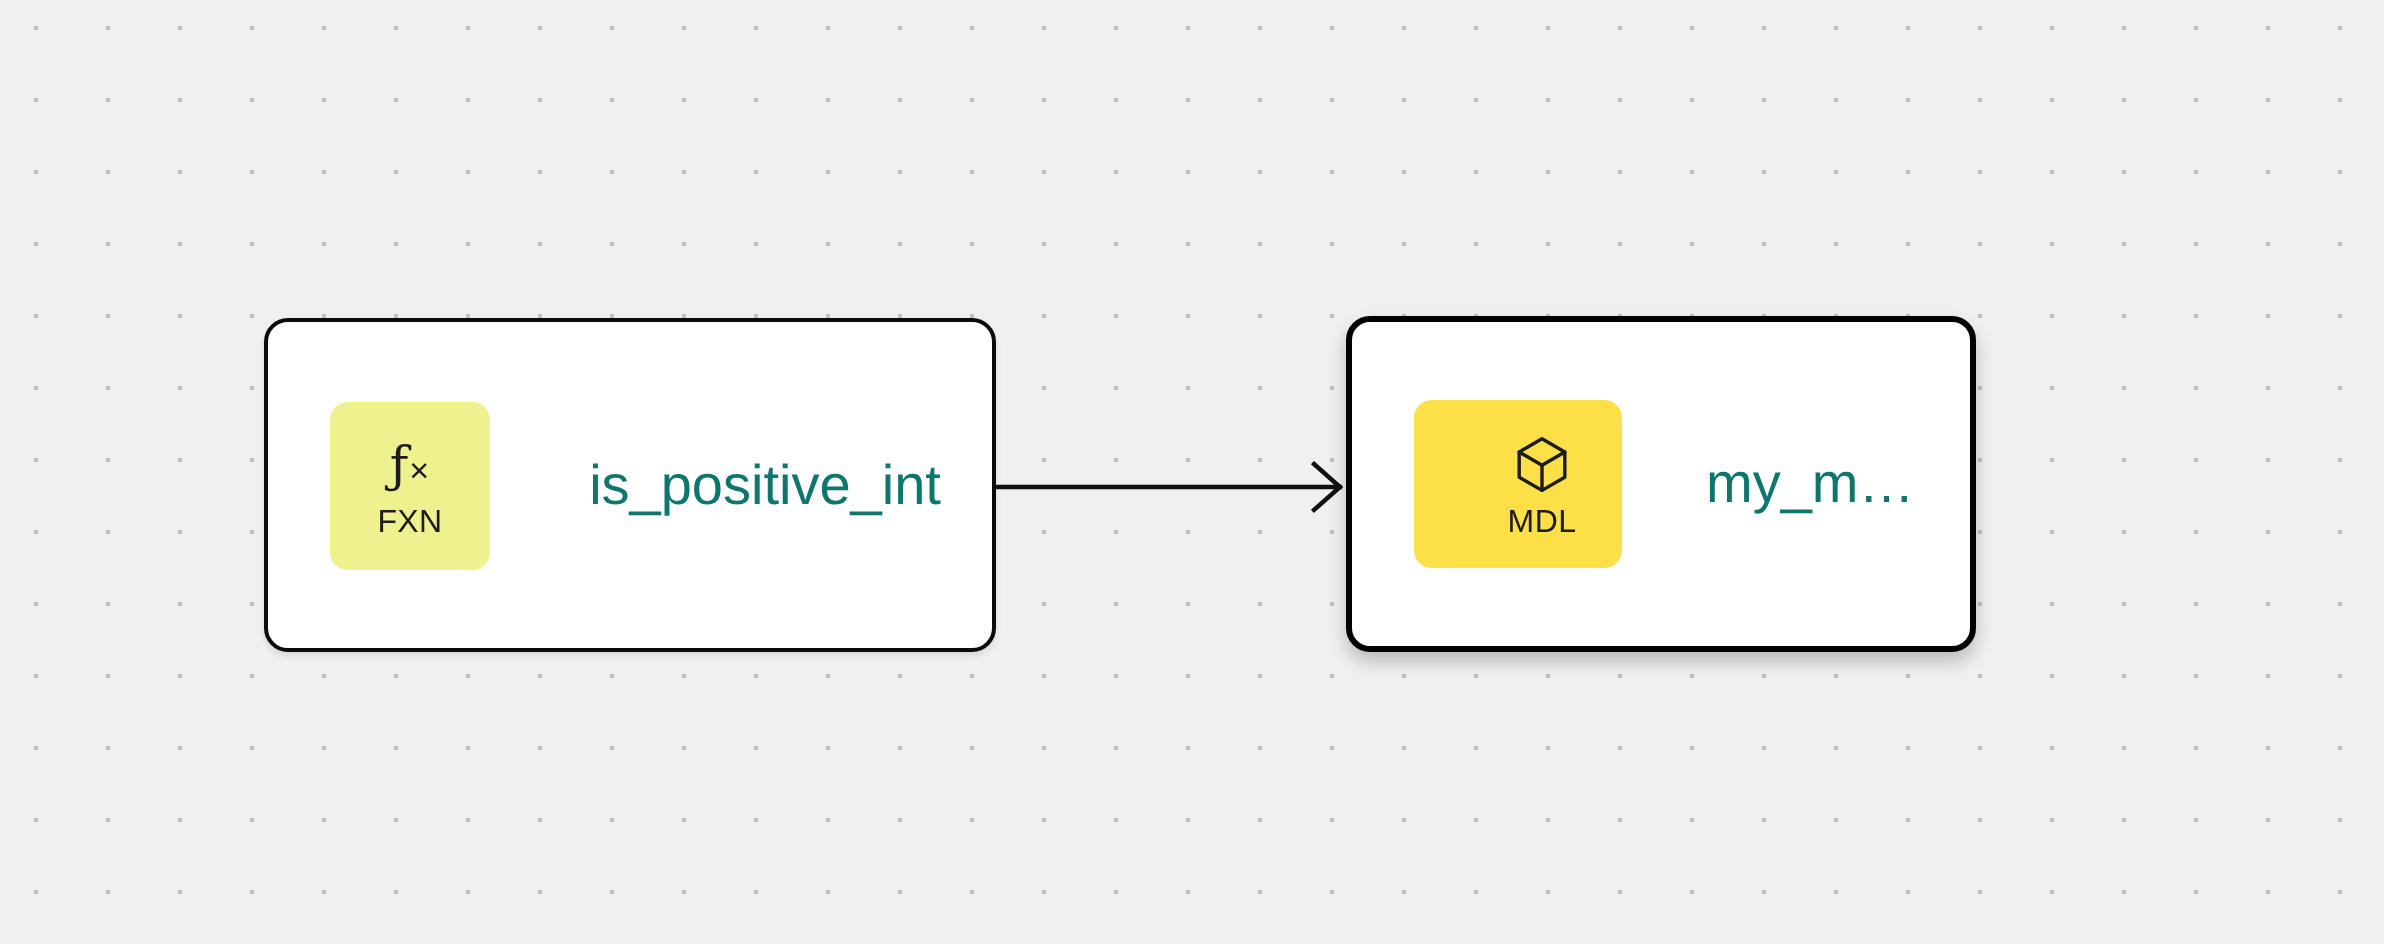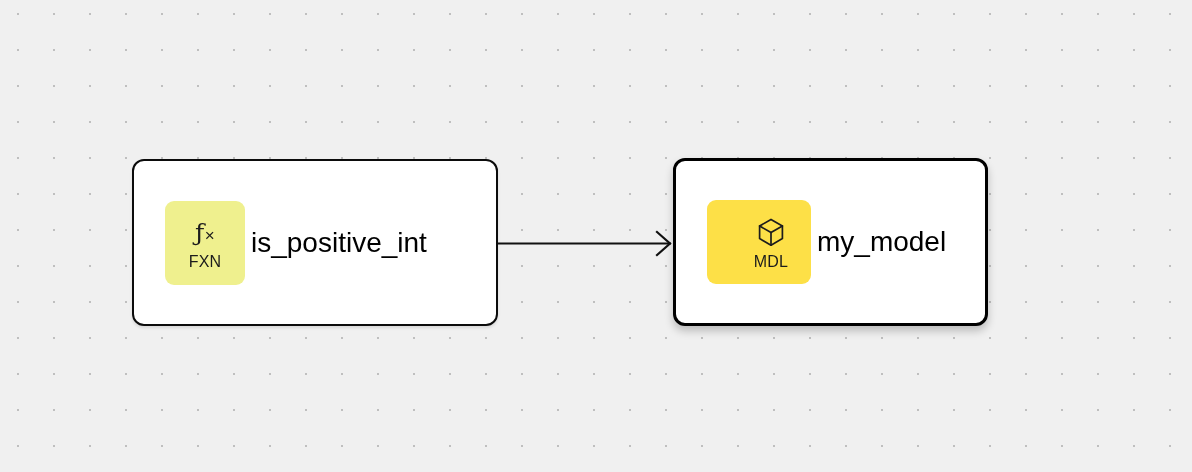--- a/index.html
+++ b/index.html
@@ -93,28 +93,29 @@
     font-size: 16px;
     letter-spacing: 0.2px;
     color: #1c1c1c;
     margin-top: 5px;
     line-height: 1;
   }
 
   
   .node-title {
     flex: 1 1 auto;
-    text-align: left;
+    text-align: center;
     font-size: 28px;
-    color: #000000;
+    color: #0f766e;
     padding-right: 18px;
     padding-left: 6px;
     white-space: nowrap;
     overflow: hidden;
     text-overflow: ellipsis;
+    margin-left: 36px;
   }
   .mdl-node .node-title { padding-right: 14px; }
 </style>
 </head>
 <body>
 
 <div id="canvas">
 
   <svg id="edge-layer" viewBox="0 0 1192 472" width="1192" height="472">
     <g>

